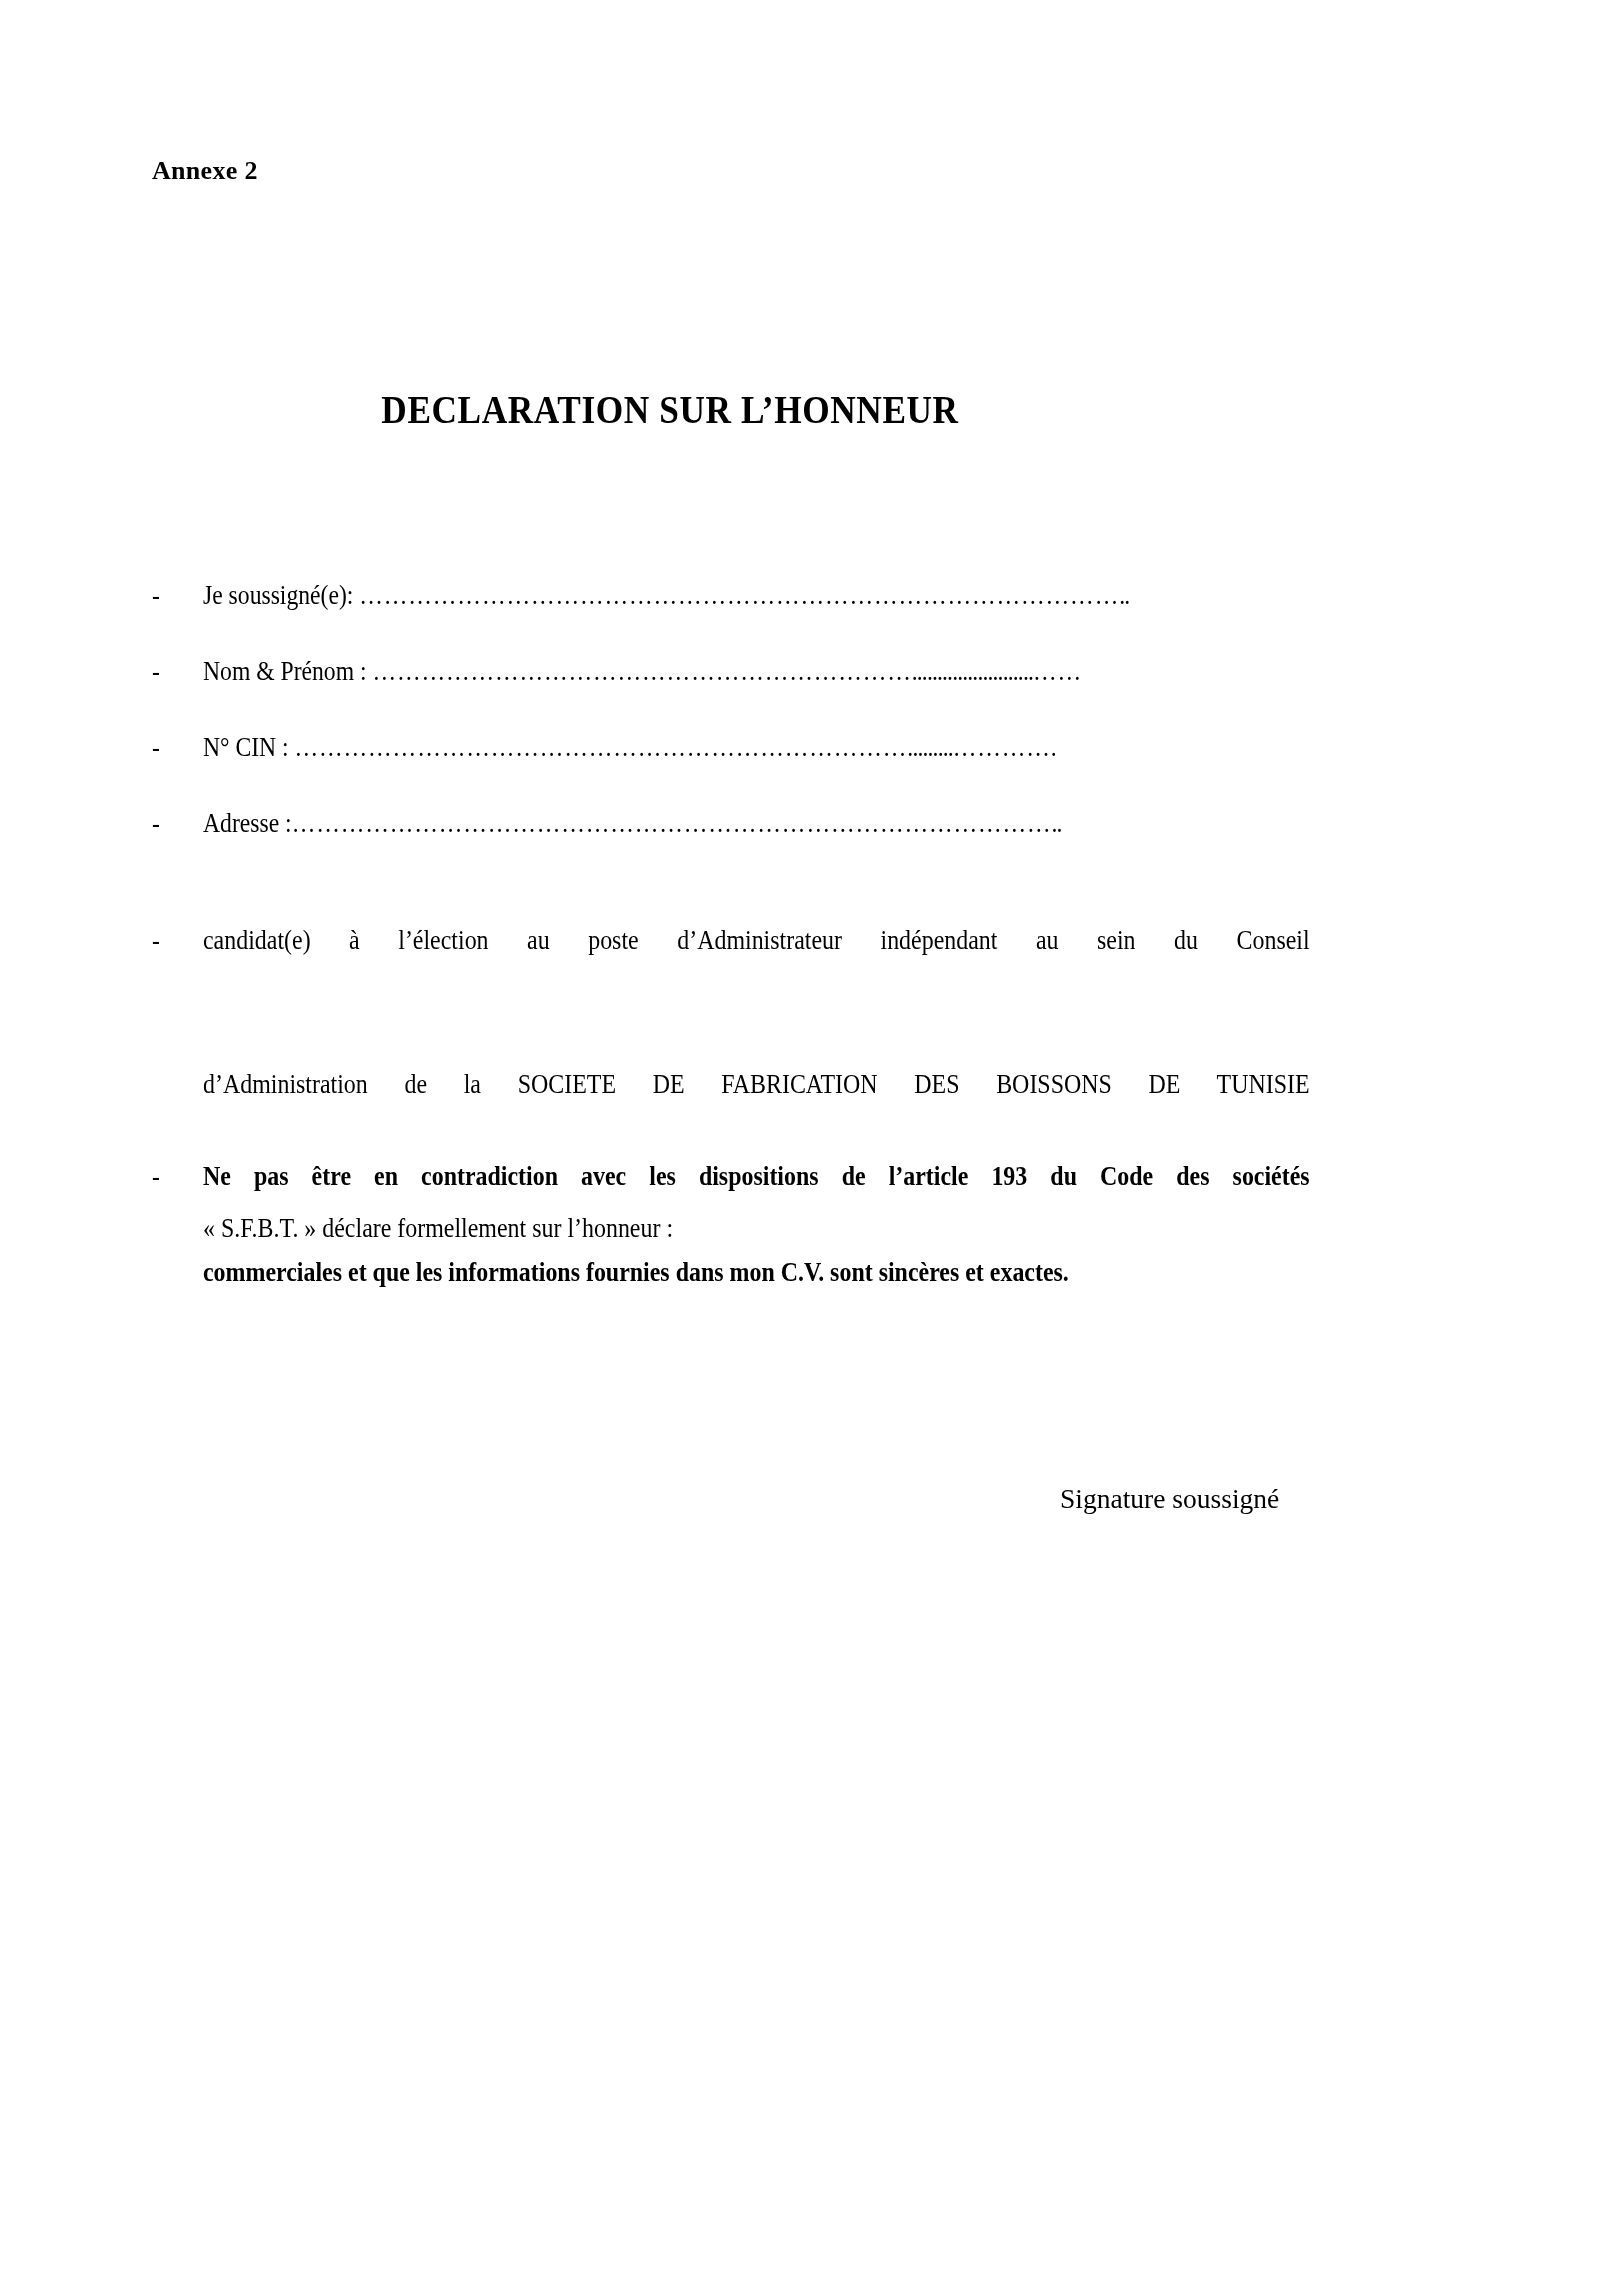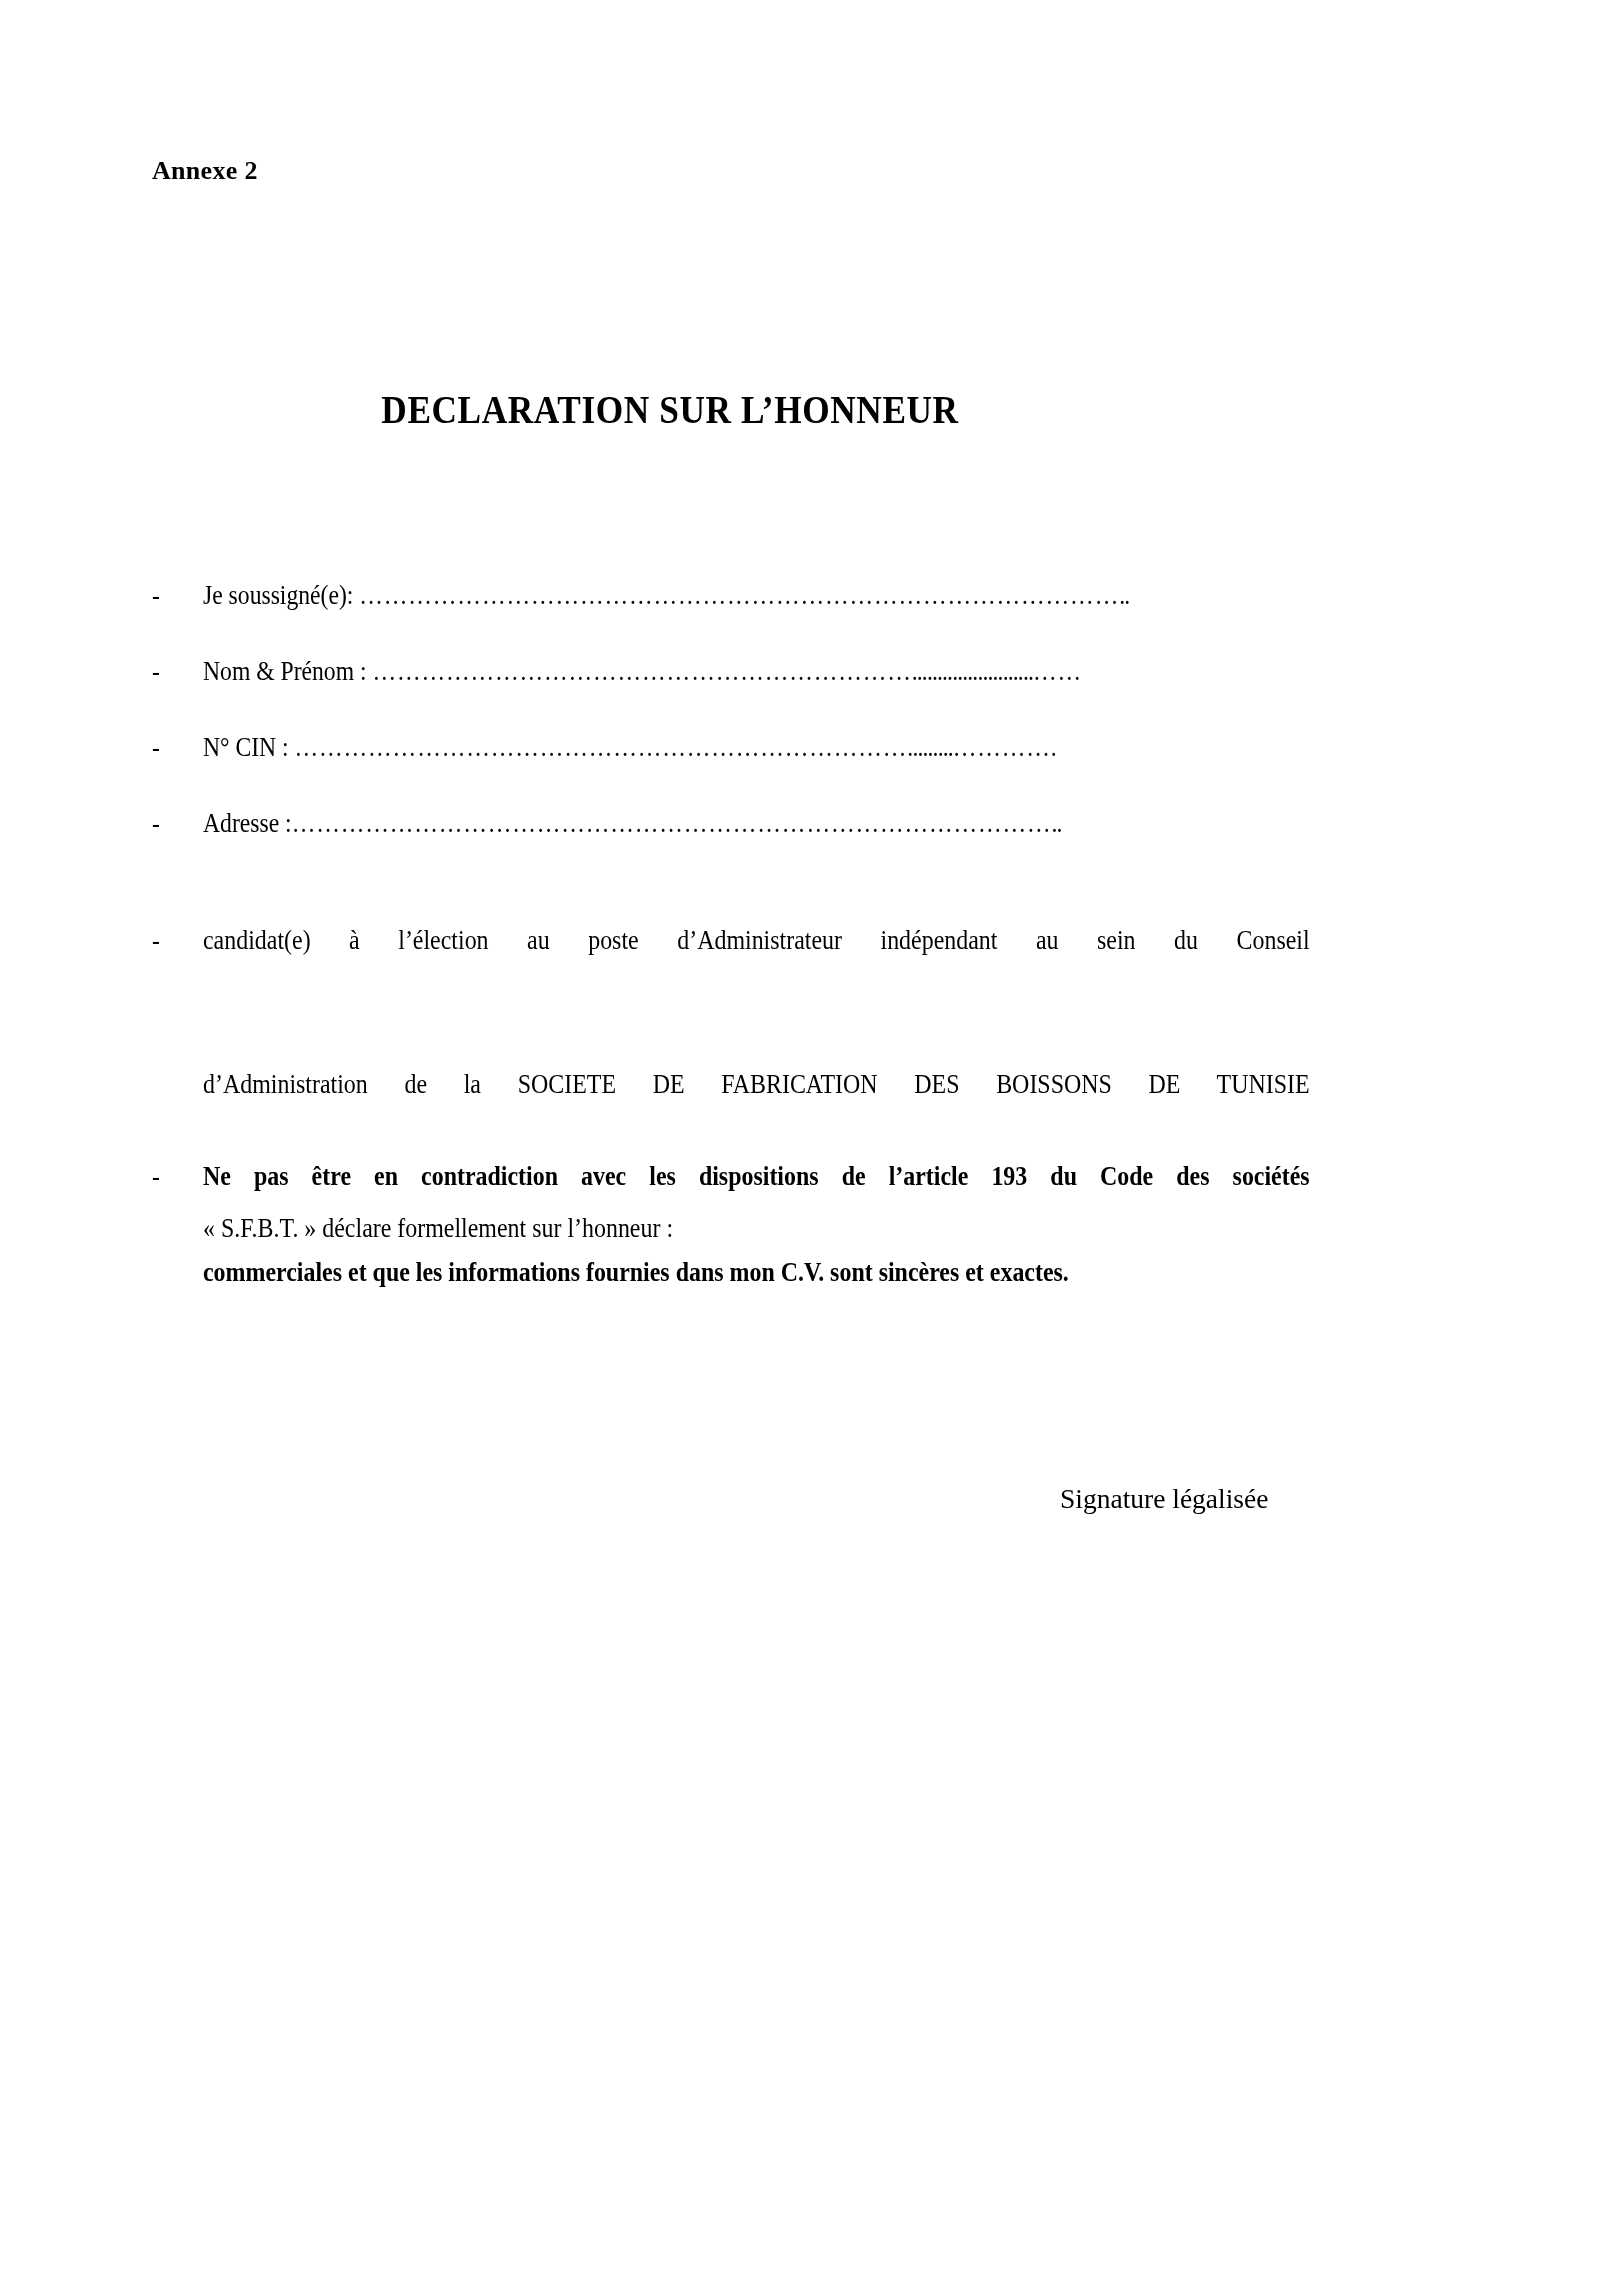--- a/index.html
+++ b/index.html
@@ -224,16 +224,16 @@
   <div class="sworn-block">
     <div class="sworn-row">
       <span class="sworn-bullet">-</span>
       <div class="sworn-text">
         <span class="justify-line">Ne pas être en contradiction avec les dispositions de l’article 193 du Code des sociétés</span>
         <span class="last-line">commerciales et que les informations fournies dans mon C.V. sont sincères et exactes.</span>
       </div>
     </div>
   </div>
 
-  <div class="signature">Signature légalisée</div>
+  <div class="signature">Signature soussigné</div>
 
 </div>
 
 
 </body></html>

